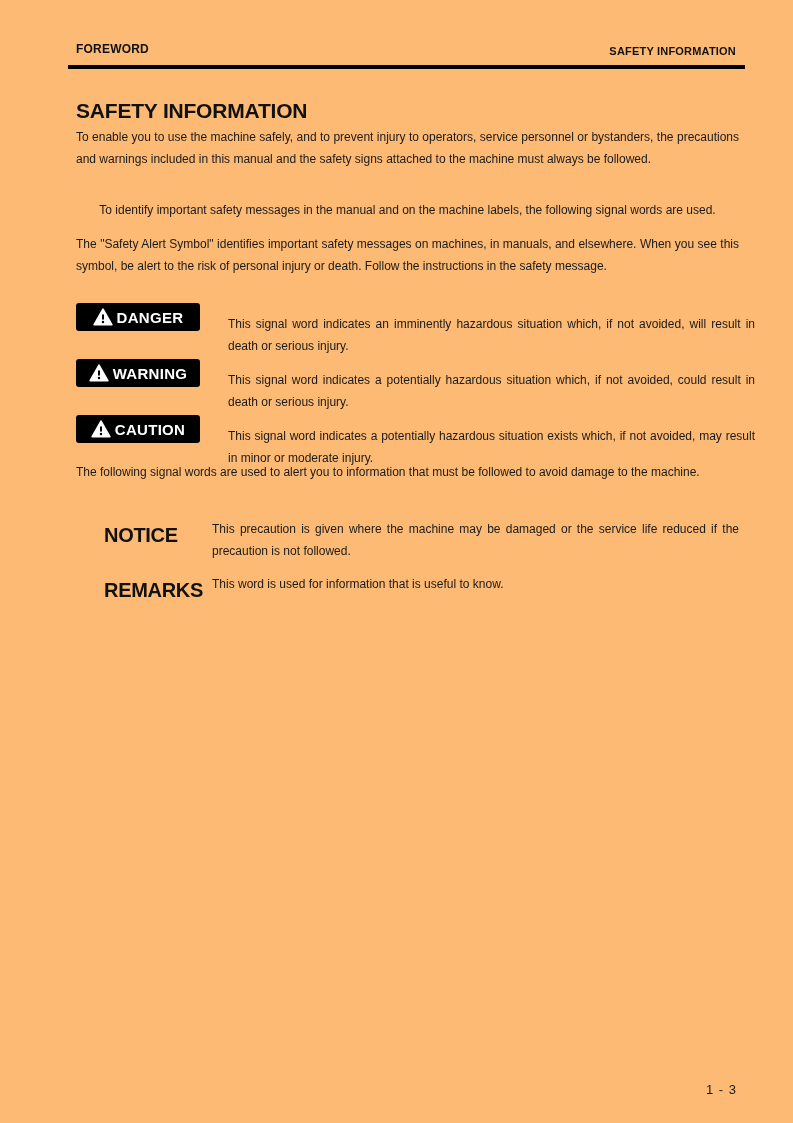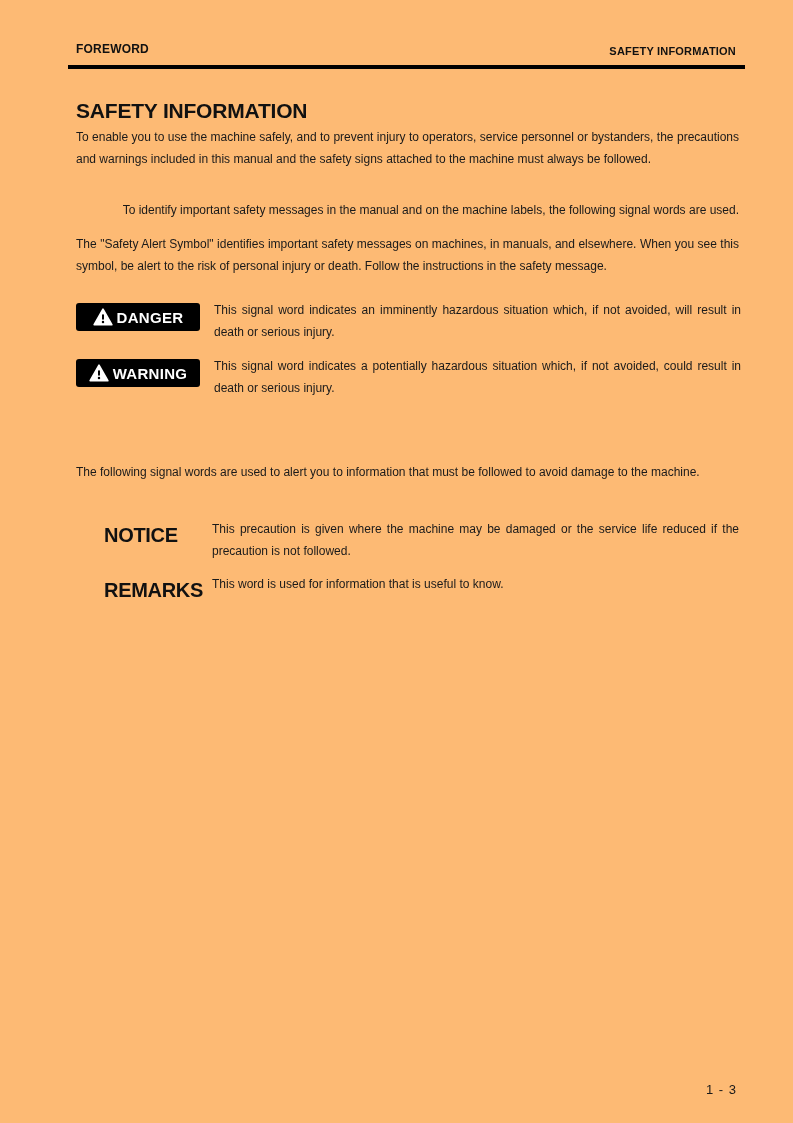--- a/index.html
+++ b/index.html
@@ -51,21 +51,21 @@
     position: absolute;
     left: 76px;
     width: 663px;
     margin: 0;
     font-size: 12px;
     line-height: 22px;
     text-align: justify;
     color: #1a1a1a;
   }
   .p1 { top: 126px; }
-  .p2 { top: 199px; text-align: right; }
+  .p2 { top: 199px; text-align: center; }
   .p3 { top: 233px; }
   .p4 { top: 461px; }
   
   .watermark {
     position: absolute;
     left: 281px; top: 260px;
     font-size: 27px;
     line-height: 1;
     letter-spacing: 0.3px;
     white-space: nowrap;
@@ -95,21 +95,21 @@
   .sig-icon svg { display: block; }
   .sig-label {
     font-size: 15px;
     font-weight: bold;
     letter-spacing: 0.3px;
   }
   .sig-text {
     position: absolute;
     left: 136px; top: 0;
     width: 527px;
-    margin: 2px;
+    margin: 16px;
     font-size: 12px;
     line-height: 22px;
     text-align: justify;
     color: #1a1a1a;
   }
   
   .note-row {
     position: absolute;
     left: 76px;
     width: 663px;
@@ -180,20 +180,33 @@
           <path d="M12 1.5 L22.8 20.5 L1.2 20.5 Z" fill="#ffffff" stroke="#ffffff" stroke-width="2" stroke-linejoin="round"></path>
           <rect x="10.8" y="7.5" width="2.4" height="6.8" rx="1.1" fill="#000000"></rect>
           <circle cx="12" cy="17" r="1.5" fill="#000000"></circle>
         </svg>
       </span>
       <span class="sig-label">WARNING</span>
     </div>
     <p class="sig-text">This signal word indicates a potentially hazardous situation which, if not avoided, could result in death or serious injury.</p>
   </div>
 
+  <div class="sig-row" style="top:409px">
+    <div class="sig-box">
+      <span class="sig-icon">
+        <svg width="20" height="18" viewBox="0 0 24 22">
+          <path d="M12 1.5 L22.8 20.5 L1.2 20.5 Z" fill="#ffffff" stroke="#ffffff" stroke-width="2" stroke-linejoin="round"></path>
+          <rect x="10.8" y="7.5" width="2.4" height="6.8" rx="1.1" fill="#000000"></rect>
+          <circle cx="12" cy="17" r="1.5" fill="#000000"></circle>
+        </svg>
+      </span>
+      <span class="sig-label">CAUTION</span>
+    </div>
+    <p class="sig-text">This signal word indicates a potentially hazardous situation exists which, if not avoided, may result in minor or moderate injury.</p>
+  </div>
 
   <p class="body p4">The following signal words are used to alert you to information that must be followed to avoid damage to the machine.</p>
 
   <div class="note-row note-row-1">
     <div class="note-label">NOTICE</div>
     <p class="note-text">This precaution is given where the machine may be damaged or the service life reduced if the precaution is not followed.</p>
   </div>
 
   <div class="note-row note-row-2">
     <div class="note-label">REMARKS</div>

